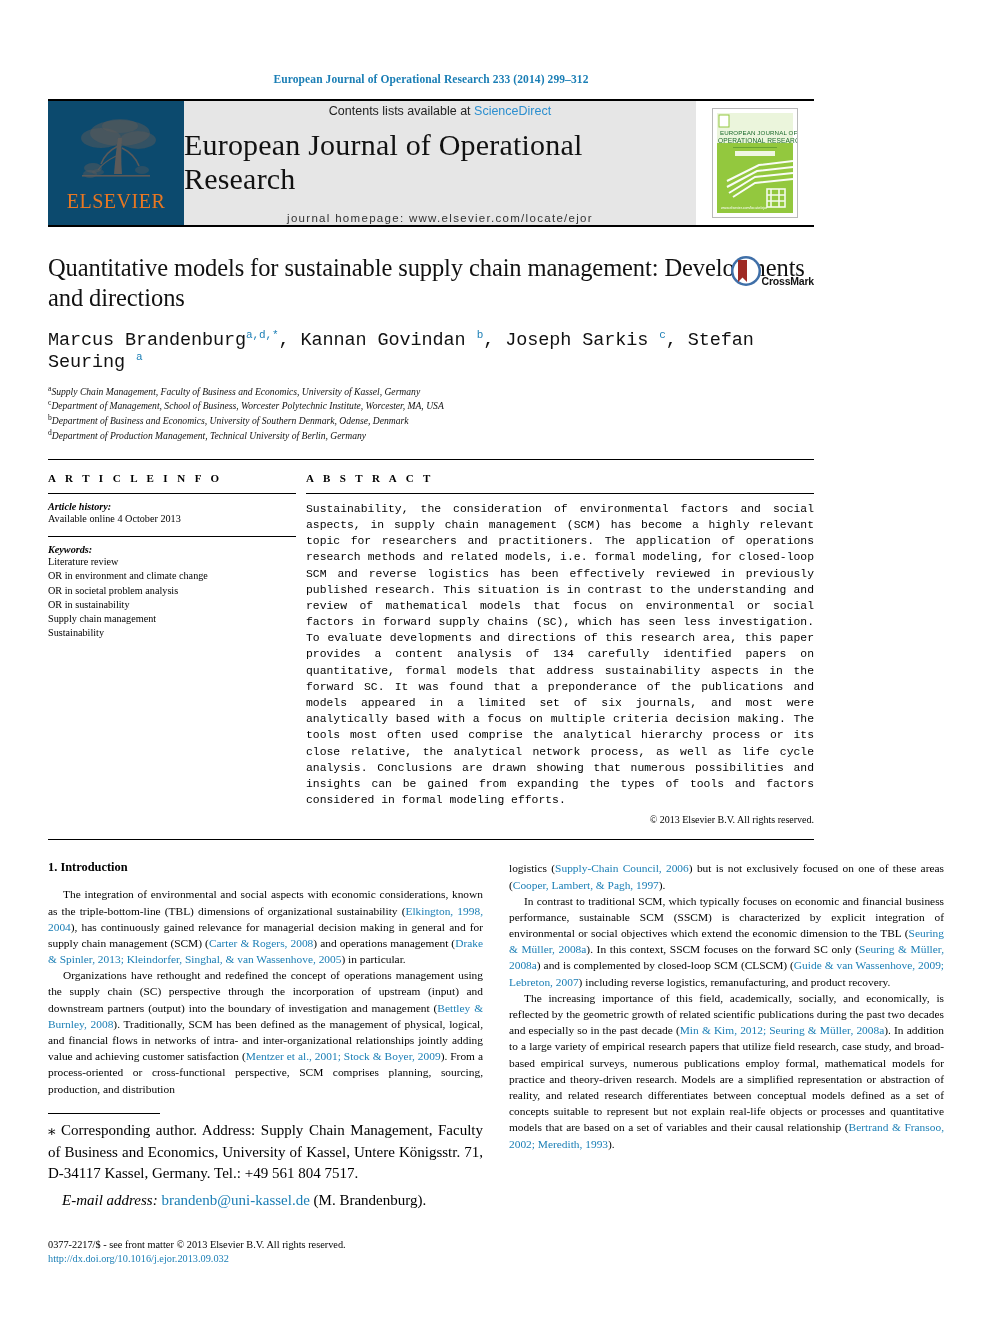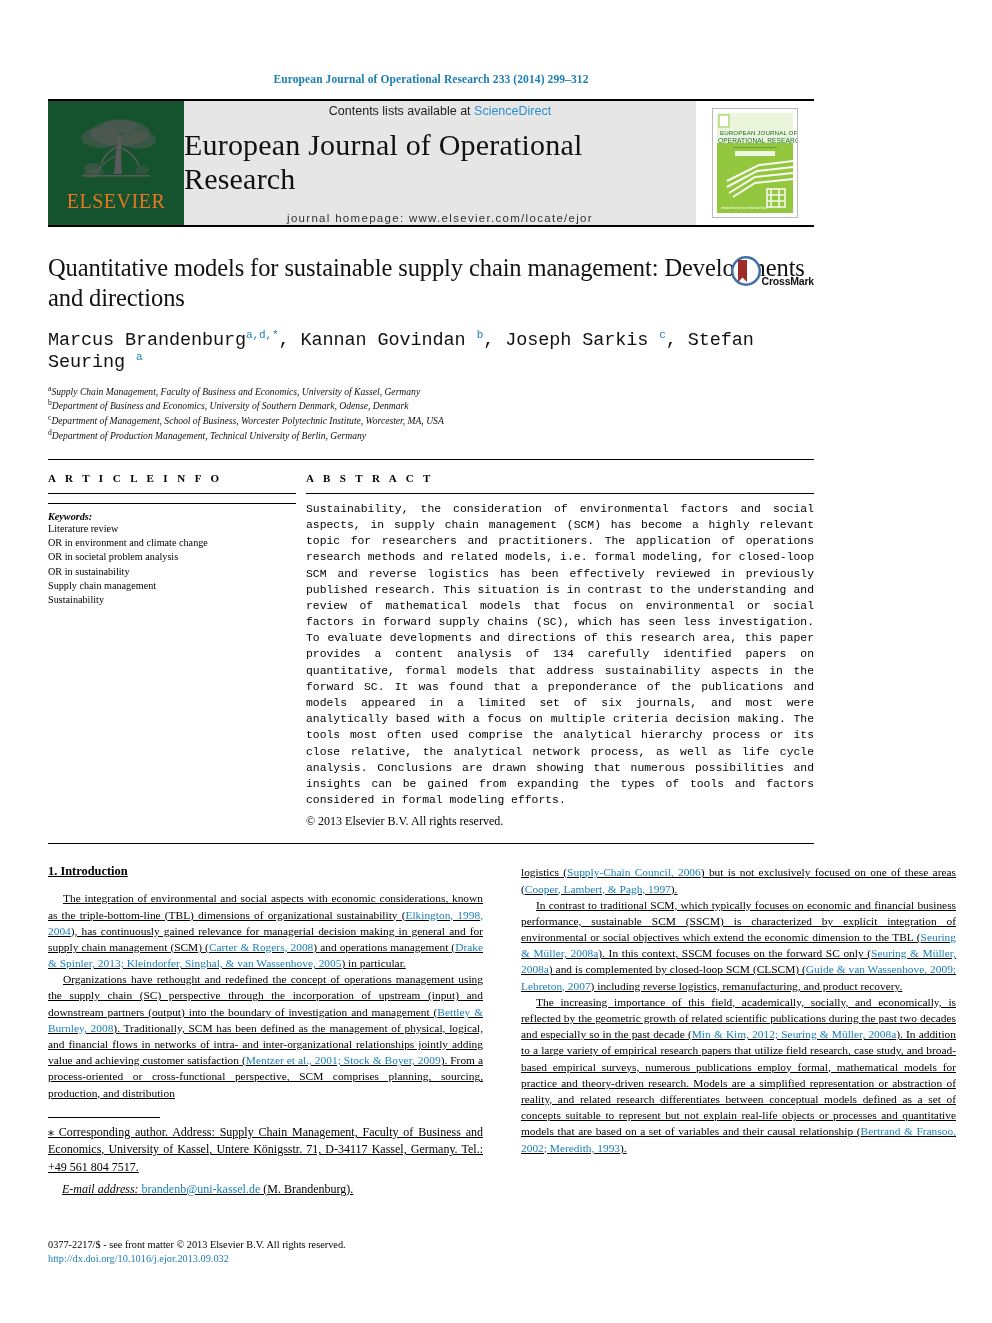--- a/index.html
+++ b/index.html
@@ -35,21 +35,21 @@
     border-bottom: 2.5px solid #000;
     height: 128px;
   }
   .masthead-left {
     width: 136px;
     flex: 0 0 136px;
     display: flex;
     flex-direction: column;
     align-items: center;
     justify-content: center;
-    background: #14532d;
+    background: #0c4a6e;
   }
   .elsevier-tree { display:block; }
   .elsevier-word {
     color: #E87722;
     font-family: "Liberation Serif", serif;
     font-size: 20px;
     letter-spacing: .5px;
     line-height: 1;
     margin-top: 1px;
   }
@@ -159,30 +159,29 @@
 
   .abstract-body {
     font-size: 11.4px;
     line-height: 1.42;
     text-align: justify;
     text-justify: inter-word;
     hyphens: none;
     color: #000;
     font-family: Liberation Mono, monospace;
   }
-  .copyright { text-align: left; margin-top: 6px; font-size: 12px; }
+  .copyright { text-align: right; margin-top: 6px; font-size: 10px; }
 
   .rule-thin2 { border:0; border-top: 1px solid #000; margin: 14px 48px 0 48px; }
 
   
   .body-cols {
     margin: 20px 48px 0 48px;
     display: flex;
-    gap: 38px;
-    text-decoration: underline;
+    gap: 26px;
   }
   .bcol { width: 435px; flex: 0 0 435px; }
   .sec-title {
     font-family: "Liberation Serif", serif;
     font-size: 12.4px;
     font-weight: bold;
     margin: 0 0 11px 0;
   }
   .para {
     font-size: 11.4px;
@@ -192,21 +191,21 @@
     text-indent: 15px;
     hyphens: none;
   }
   .para.noindent { text-indent: 0; }
   .cite { color: #1a7eb5; }
 
   
   .footnote-wrap { margin-top: 16px; }
   .fn-rule { border:0; border-top: 1px solid #000; width: 112px; margin: 0 0 6px 0; }
   .fn {
-    font-size: 12px;
+    font-size: 15px;
     line-height: 1.45;
     text-align: justify;
     margin: 0;
   }
   .fn-email { text-indent: 14px; margin-top: 5px; }
   .fn-email .lbl { font-style: italic; }
   .link { color: #1a7eb5; }
 
   .bottom-meta {
     position: absolute;
@@ -280,41 +279,45 @@
         </svg>
       </div>
     </div>
   </div>
 
   <div class="titleblock">
     <h1 class="paper-title">Quantitative models for sustainable supply chain management: Developments and directions</h1>
     <div class="authors">Marcus Brandenburg<sup>a,d,</sup><sup>*</sup>, Kannan Govindan <sup>b</sup>, Joseph Sarkis <sup>c</sup>, Stefan Seuring <sup>a</sup></div>
     <div class="affils">
       <div><sup>a</sup><span>Supply Chain Management, Faculty of Business and Economics, University of Kassel, Germany</span></div>
+      <div><sup>c</sup><span>Department of Management, School of Business, Worcester Polytechnic Institute, Worcester, MA, USA</span></div>
       <div><sup>b</sup><span>Department of Business and Economics, University of Southern Denmark, Odense, Denmark</span></div>
-      <div><sup>c</sup><span>Department of Management, School of Business, Worcester Polytechnic Institute, Worcester, MA, USA</span></div>
       <div><sup>d</sup><span>Department of Production Management, Technical University of Berlin, Germany</span></div>
     </div>
 
     <div class="crossmark">
       <svg width="32" height="32" viewBox="0 0 32 32">
         <circle cx="16" cy="16" r="15" fill="#3f6fa8"></circle>
         <circle cx="16" cy="16" r="12.5" fill="#ffffff"></circle>
         <path d="M8 5 L17 5 L17 27 L12.5 22.5 L8 27 Z" fill="#9e2b25"></path>
       </svg>
       <span class="crossmark-label">CrossMark</span>
     </div>
   </div>
 
   <hr class="rule-thin">
 
   <div class="info-abstract">
     <div class="col-info">
       <div class="sec-head">A R T I C L E  I N F O</div>
       <hr class="hdr-rule">
+      <div class="info-block">
+        <div class="sub-it">Article history:</div>
+        <div class="info-line">Available online 4 October 2013</div>
+      </div>
       <hr class="divider-rule">
       <div class="info-block">
         <div class="sub-it">Keywords:</div>
         <div class="info-line">Literature review</div>
         <div class="info-line">OR in environment and climate change</div>
         <div class="info-line">OR in societal problem analysis</div>
         <div class="info-line">OR in sustainability</div>
         <div class="info-line">Supply chain management</div>
         <div class="info-line">Sustainability</div>
       </div>

